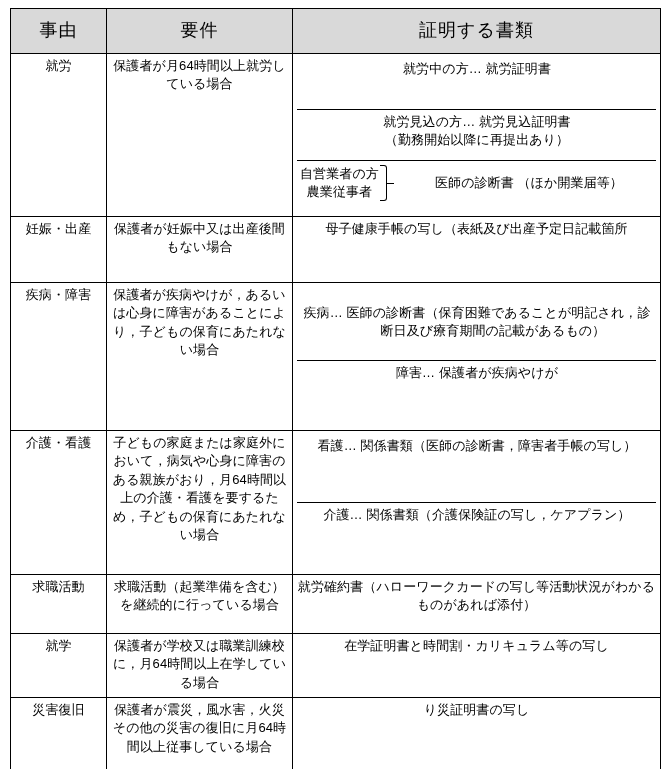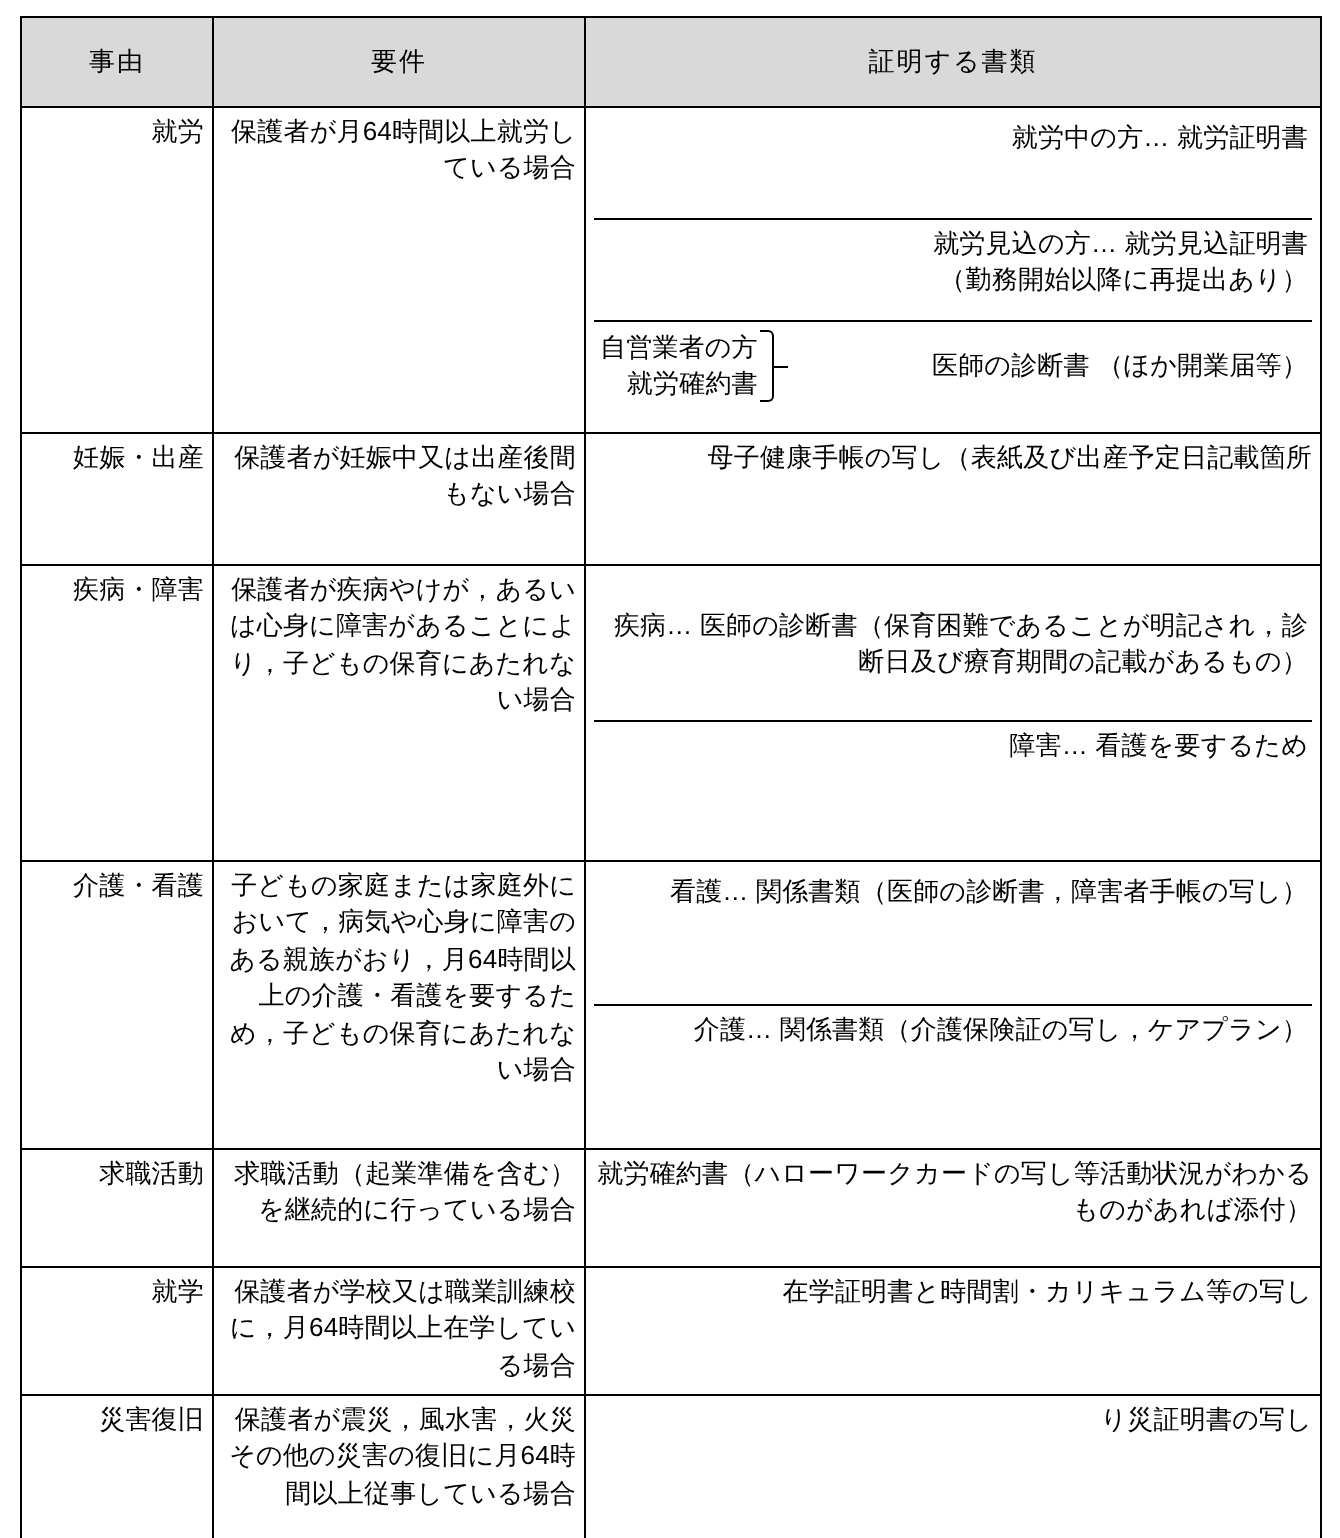--- a/index.html
+++ b/index.html
@@ -35,32 +35,32 @@
   table.criteria col.c-doc    { width: 368px; }
 
   table.criteria th,
   table.criteria td {
     border: 1px solid #000000;
     vertical-align: top;
     padding: 3px 4px 3px 4px;
     font-size: 13px;
     line-height: 1.42;
     font-weight: normal;
-    text-align: right;
+    text-align: center;
     letter-spacing: 0.1px;
     word-break: break-all;
     overflow-wrap: anywhere;
   }
 
   table.criteria thead th {
     background: #d9d9d9;
     text-align: center;
     vertical-align: middle;
     height: 36px;
-    font-size: 13px;
+    font-size: 18px;
     letter-spacing: 1px;
     padding: 4px;
   }
 
   
   table.sub {
     width: 100%;
     border-collapse: collapse;
     table-layout: fixed;
   }
@@ -185,21 +185,21 @@
             </tr>
             <tr>
               <td class="sub-h2" style="white-space: pre-line; margin-left: 28px;">就労見込の方… 就労見込証明書
 （勤務開始以降に再提出あり）</td>
             </tr>
             <tr>
               <td class="sub-h3">
                 <div class="brace-row">
                   <div class="brace-labels">
                     <span>自営業者の方</span>
-                    <span>就労確約書</span>
+                    <span>農業従事者</span>
                   </div>
                   <div class="brace-glyph"></div>
                   <div class="brace-text">医師の診断書 （ほか開業届等）</div>
                 </div>
               </td>
             </tr>
           </tbody>
             </table>
         </td>
       </tr>
@@ -215,21 +215,21 @@
         <td>保護者が疾病やけが，あるいは心身に障害があることにより，子どもの保育にあたれない場合</td>
         <td class="split">
           <table class="sub">
             <tbody>
                 <tr>
               <td class="sub-ill1">
                 <span class="hang">疾病… 医師の診断書（保育困難であることが明記され，診断日及び療育期間の記載があるもの）</span>
               </td>
             </tr>
             <tr>
-              <td class="sub-ill2">障害… 看護を要するため</td>
+              <td class="sub-ill2">障害… 保護者が疾病やけが</td>
             </tr>
           </tbody>
             </table>
         </td>
       </tr>
 
       <tr class="r-care">
         <td>介護・看護</td>
         <td>子どもの家庭または家庭外において，病気や心身に障害のある親族がおり，月64時間以上の介護・看護を要するため，子どもの保育にあたれない場合</td>
         <td class="split">

